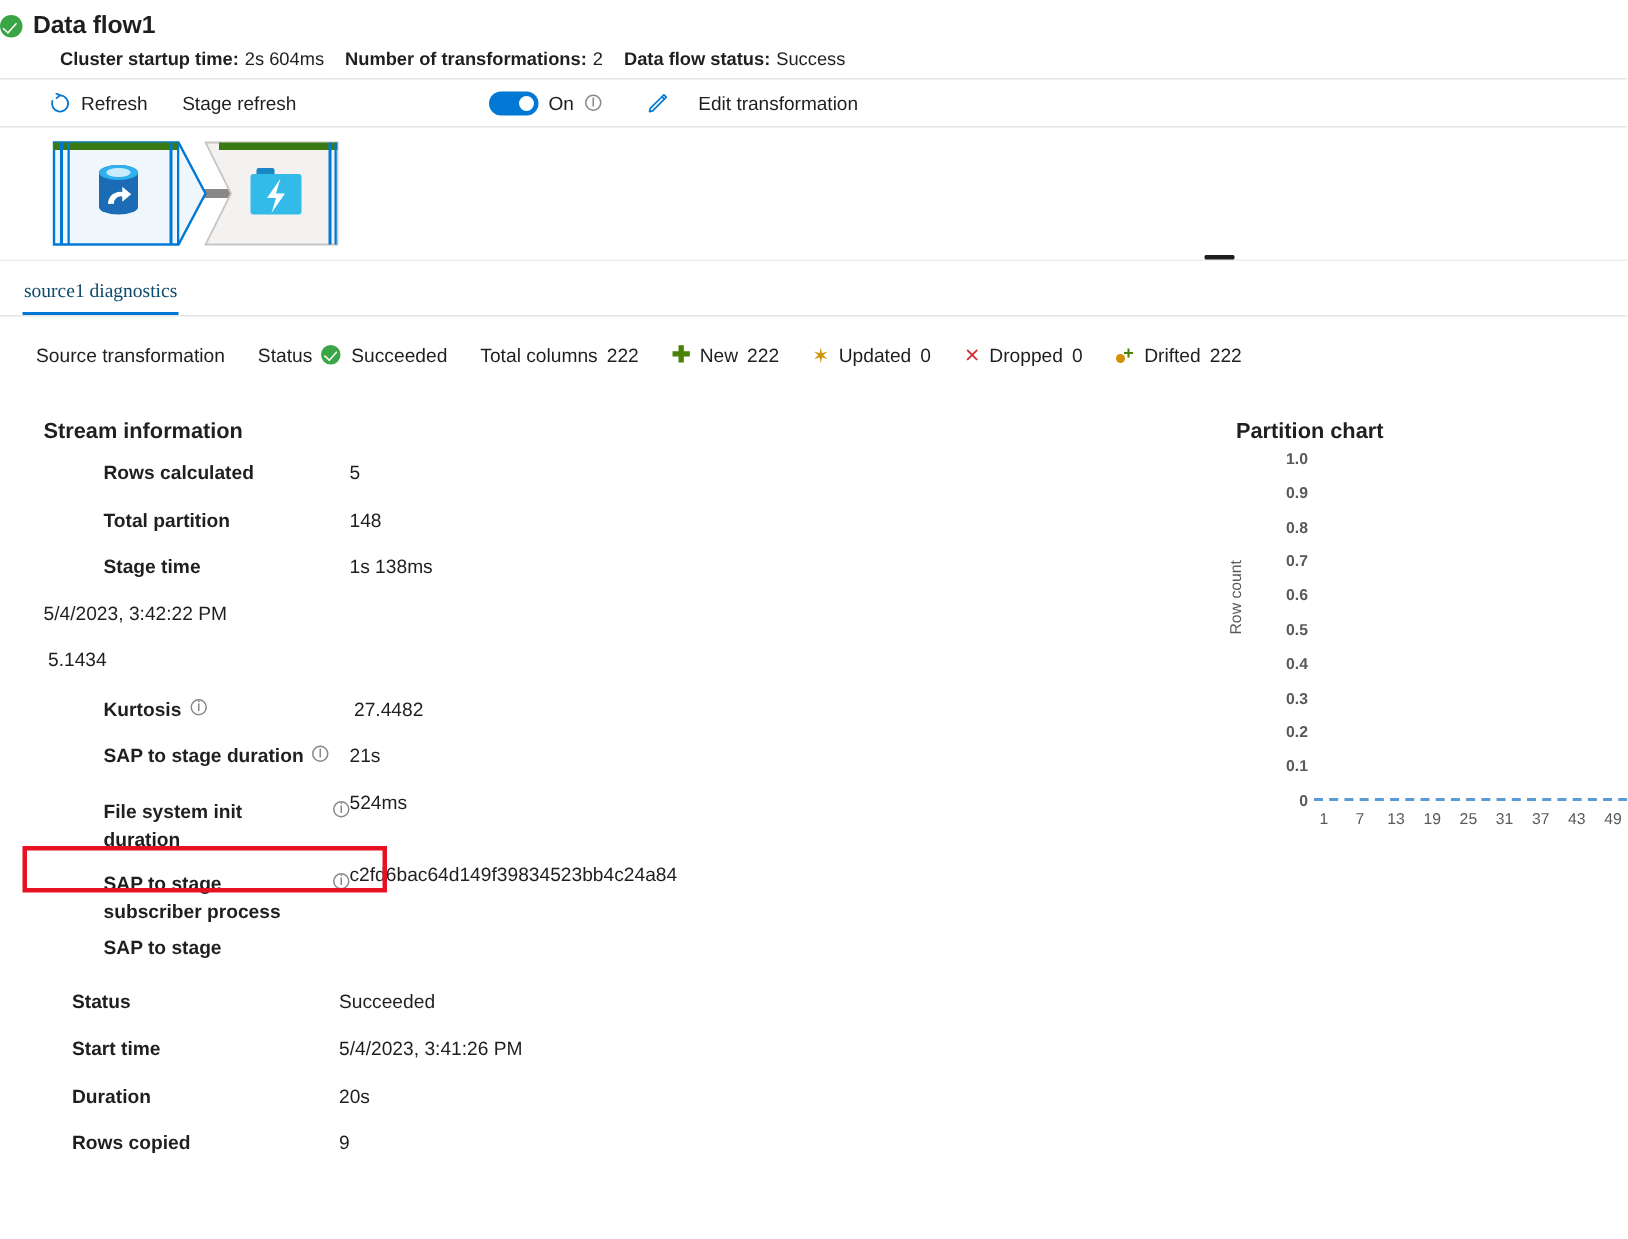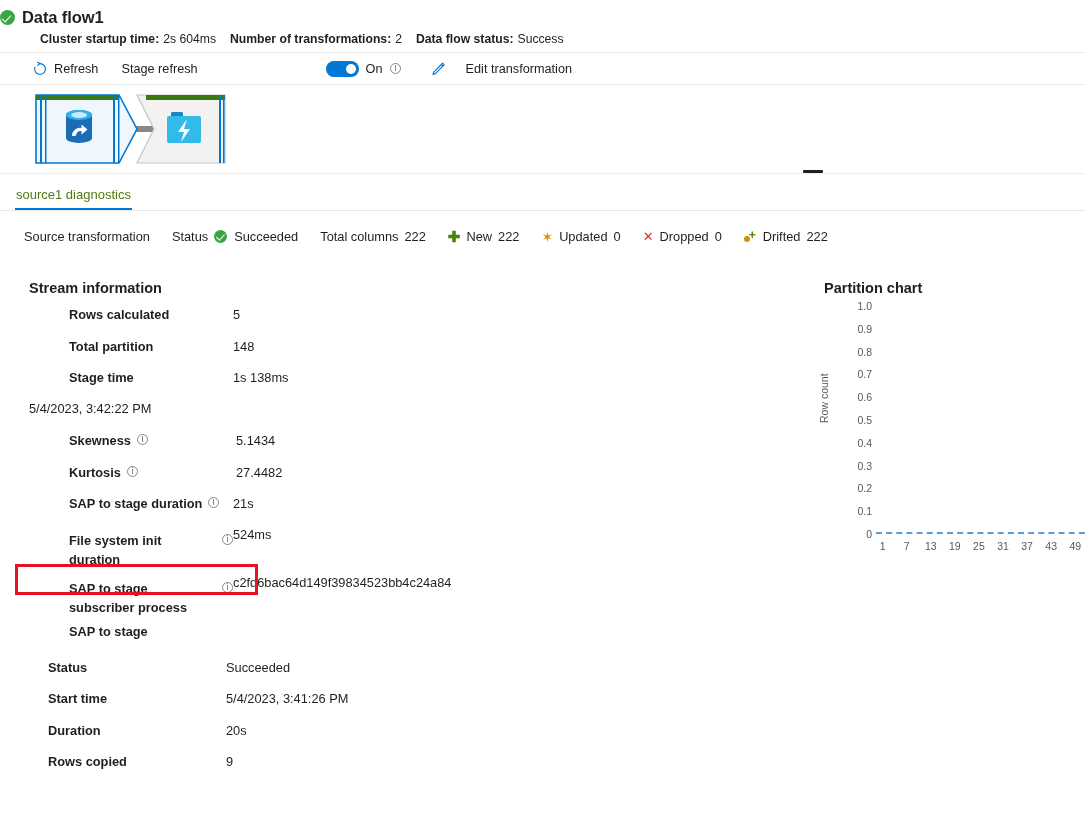--- a/index.html
+++ b/index.html
@@ -82,21 +82,21 @@
     background: #201f1e; border-radius: 1px; cursor: pointer;
   }
 
   
   .tabstrip {
     height: 38px; border-bottom: 1px solid #e6e6e6;
     display: flex; align-items: flex-end; padding-left: 15px;
   }
   .tab {
     font-size: 13px; padding: 0 1px 8px 1px; position: relative;
-    cursor: pointer; color: #4d7c0f;
+    cursor: pointer; color: #0c4a6e; font-family: Liberation Serif, serif;
   }
   .tab::after {
     content: ""; position: absolute; left: 0; right: 0; bottom: 0;
     height: 2px; background: #0078d4;
   }
 
   
   .summary {
     display: flex; align-items: center; font-size: 12.8px;
     padding: 18px 0 0 24px; gap: 0;
@@ -148,21 +148,21 @@
   }
   #redbox-rows-calculated { left: 15px; top: 320px; width: 243px; height: 31px; }
 
   
   .chart { position: absolute; left: 824px; top: 62px; width: 261px; height: 258px; }
   .y-axis-label {
     position: absolute; left: -6px; top: 117px;
     transform: rotate(-90deg); transform-origin: left top;
     font-size: 10.5px; color: #595959; white-space: nowrap;
   }
-  .y-ticks { position: absolute; left: 18px; top: 0; width: 30px; height: 228px; }
+  .y-ticks { position: absolute; left: 18px; top: 0; width: 30px; height: 228px; font-weight: bold; }
   .y-tick {
     position: absolute; right: 0; font-size: 10.5px; color: #595959;
     text-align: right; transform: translateY(-50%);
   }
   .plot { position: absolute; left: 52px; top: 0; right: -10px; height: 228px; }
   .zero-line {
     position: absolute; left: 0; right: 0; bottom: 0; height: 0;
     border-top: 2px dashed #5b9bd5;
   }
   .x-ticks { position: absolute; left: 52px; top: 234px; right: -10px; height: 16px; }
@@ -320,24 +320,20 @@
     <div class="kv-row">
       <div class="kv-key">Stage time</div>
       <div class="kv-val">1s 138ms</div>
     </div>
 
     <div class="kv-row">
       <div class="kv-val">5/4/2023, 3:42:22 PM</div>
     </div>
 
     <div class="kv-row">
-      <div class="kv-key">
-        <span>Skewness</span>
-        <span class="info-ico"></span>
-      </div>
       <div class="kv-val indent">5.1434</div>
     </div>
 
     <div class="kv-row">
       <div class="kv-key">
         <span>Kurtosis</span>
         <span class="info-ico"></span>
       </div>
       <div class="kv-val indent">27.4482</div>
     </div>

